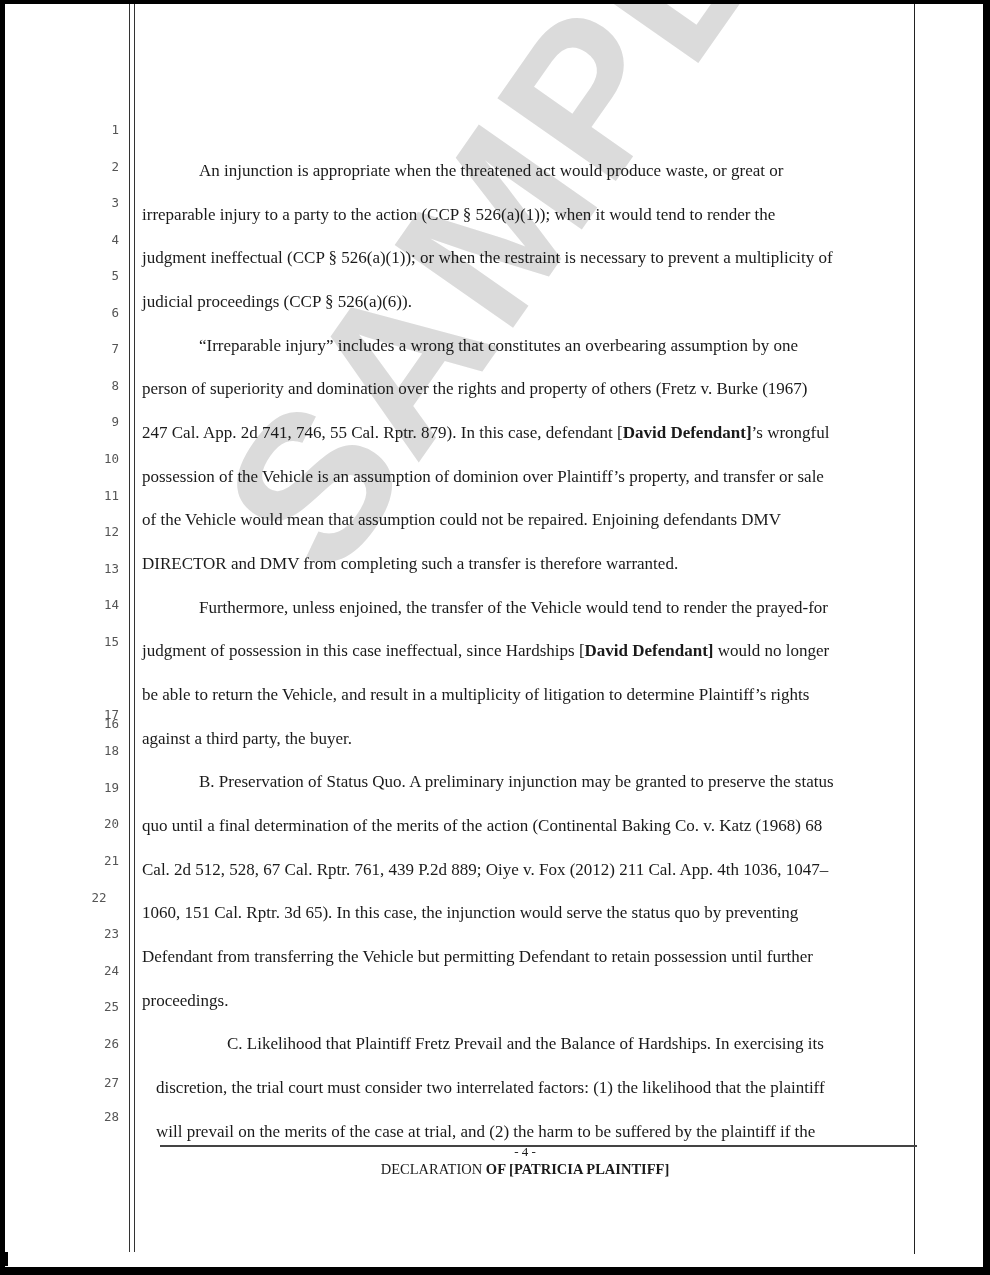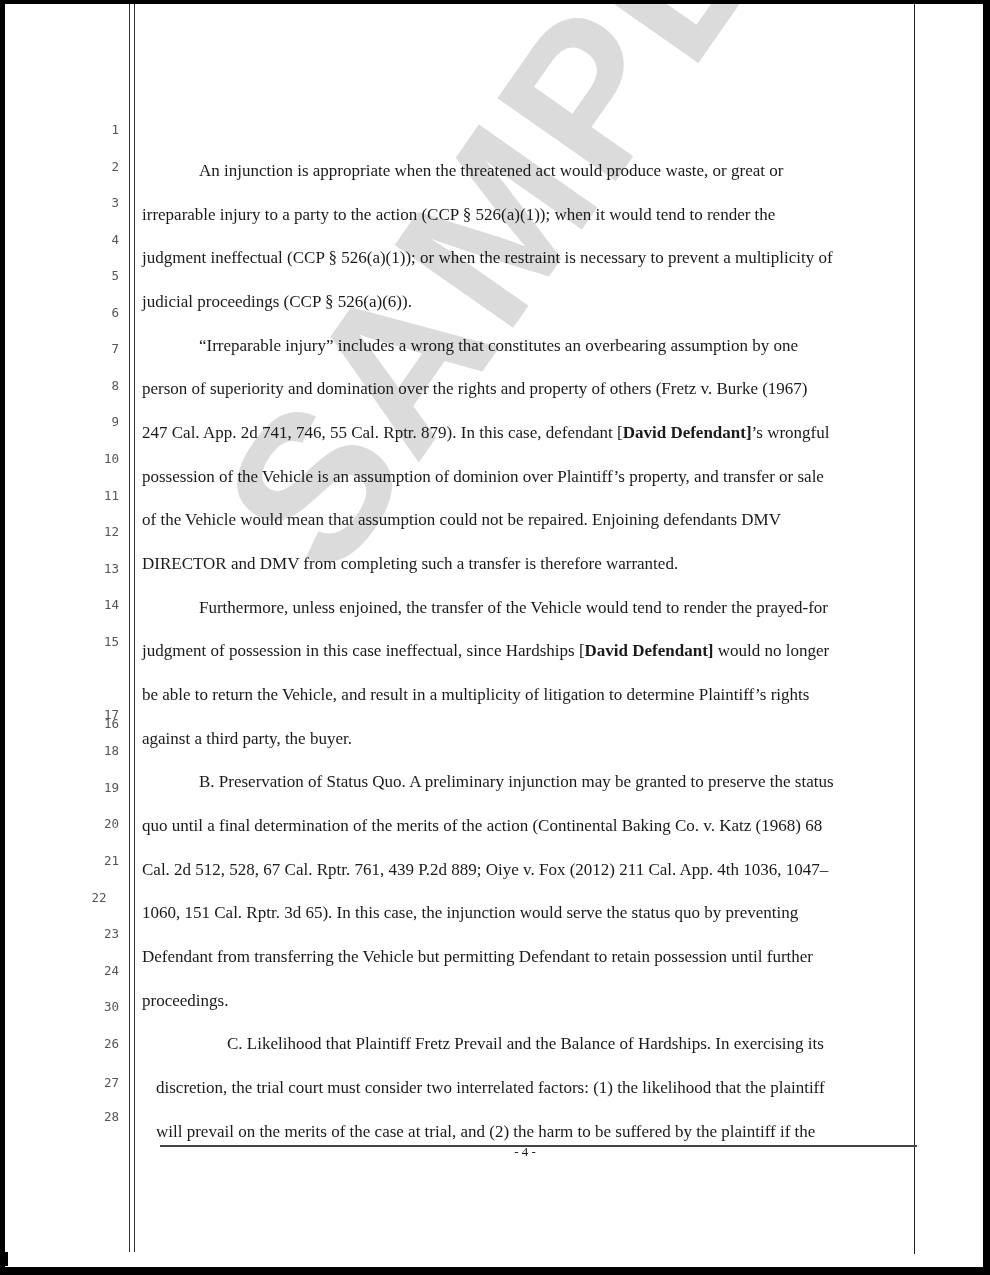--- a/index.html
+++ b/index.html
@@ -78,21 +78,21 @@
       <div class="line-no" style="top: 629.7px;">15</div>
       <div class="line-no" style="top: 690px; margin-top: 22px;">16</div>
       <div class="line-no" style="top: 702.8px;">17</div>
       <div class="line-no" style="top: 739.35px;">18</div>
       <div class="line-no" style="top: 775.9px;">19</div>
       <div class="line-no" style="top: 812.45px;">20</div>
       <div class="line-no" style="top: 849px;">21</div>
       <div class="line-no" style="top: 885.55px; text-align: center;">22</div>
       <div class="line-no" style="top: 922.1px;">23</div>
       <div class="line-no" style="top: 958.65px;">24</div>
-      <div class="line-no" style="top: 995.2px;">30</div>
+      <div class="line-no" style="top: 995.2px;">25</div>
       <div class="line-no" style="top: 1031.75px;">26</div>
       <div class="line-no" style="top: 1071px;">27</div>
       <div class="line-no" style="top: 1104.85px;">28</div>
     </div>
 
   <div class="watermark">SAMPLE</div>
 
   <div class="body-text" id="bodyText">
     <div class="tl indent" style="top:157px">An injunction is appropriate when the threatened act would produce waste, or great or</div>
     <div class="tl" style="top:201px">irreparable injury to a party to the action (CCP § 526(a)(1)); when it would tend to render the</div>
@@ -115,15 +115,16 @@
     <div class="tl" style="top:943px">Defendant from transferring the Vehicle but permitting Defendant to retain possession until further</div>
     <div class="tl" style="top:987px">proceedings.</div>
     <div class="tl indent2" style="top:1030px">C. Likelihood that Plaintiff Fretz Prevail and the Balance of Hardships. In exercising its</div>
     <div class="tl sub" style="top:1074px">discretion, the trial court must consider two interrelated factors: (1) the likelihood that the plaintiff</div>
     <div class="tl sub" style="top:1118px">will prevail on the merits of the case at trial, and (2) the harm to be suffered by the plaintiff if the</div>
   </div>
 
   <div class="footer-rule"></div>
   <div class="footer page-no">- 4 -</div>
   <div class="footer footer-title">
+    <div><span>DECLARATION </span><b>OF [PATRICIA PLAINTIFF]</b></div>
   </div>
   <div class="corner-mark"></div>
 </div>
 
 </body></html>

